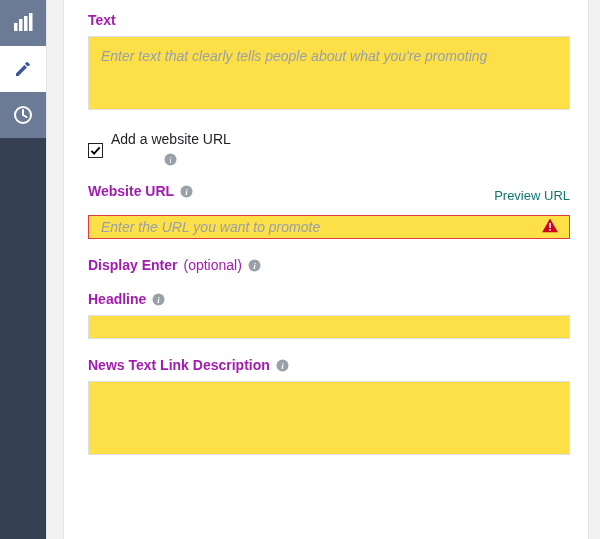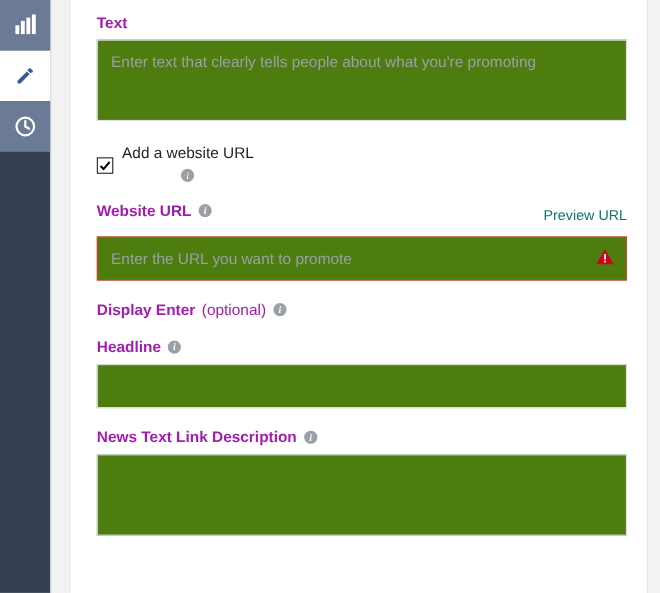--- a/index.html
+++ b/index.html
@@ -12,24 +12,24 @@
   .sidebar-item .icon svg { display: block; }
   .scroll-gap { width: 18px; background: #f2f2f2; border-left: 1px solid #e6e6e6; border-right: 1px solid #e6e6e6; }
   .main { flex: 1; background: #fff; padding: 12px 18px 0 24px; position: relative; }
   .right-gap { width: 12px; background: #f2f2f2; border-left: 1px solid #e6e6e6; }
   .field-group { margin-bottom: 18px; }
   .field-label { color: #a21caf; font-size: 14px; font-weight: 600; margin-bottom: 8px; display: flex; align-items: center; gap: 6px; }
   .field-label .optional { font-weight: 400; }
   .field-label .info { display: inline-flex; }
   .label-row { display: flex; justify-content: space-between; align-items: center; margin-bottom: 8px; }
   .label-row .right-link { color: #0f766e; font-size: 13px; cursor: pointer; }
-  textarea.input, input.input { width: 100%; border: 1px solid #dcdfe3; background: #4d7c0f; font-family: inherit; font-size: 14px; color: #1c1e21; padding: 10px 12px; resize: none; outline: none; }
+  textarea.input, input.input { width: 100%; border: 1px solid #dcdfe3; background: #fde047; font-family: inherit; font-size: 14px; color: #1c1e21; padding: 10px 12px; resize: none; outline: none; font-style: italic; }
   textarea.input::placeholder, input.input::placeholder { color: #9aa0a8; }
   textarea.text-area { height: 74px; line-height: 1.4; }
-  input.input { height: 40px; }
+  input.input { height: 24px; }
   textarea.desc-area { height: 74px; }
   .input.error { border: 1px solid #e03e3e; padding-right: 40px; }
   .input-wrap { position: relative; }
   .warn-icon { position: absolute; right: 12px; top: 50%; transform: translateY(-50%); }
   .checkbox-row { display: flex; align-items: center; gap: 8px; margin-bottom: 14px; }
   .checkbox { width: 15px; height: 15px; border: 1px solid #222; background: #fff; display: flex; align-items: center; justify-content: center; cursor: pointer; }
   .checkbox svg { display: block; }
   .checkbox-label { color: #1c1e21; font-size: 14px; display: flex; align-items: center; gap: 6px; flex-direction: column; }
 </style>
 </head>

